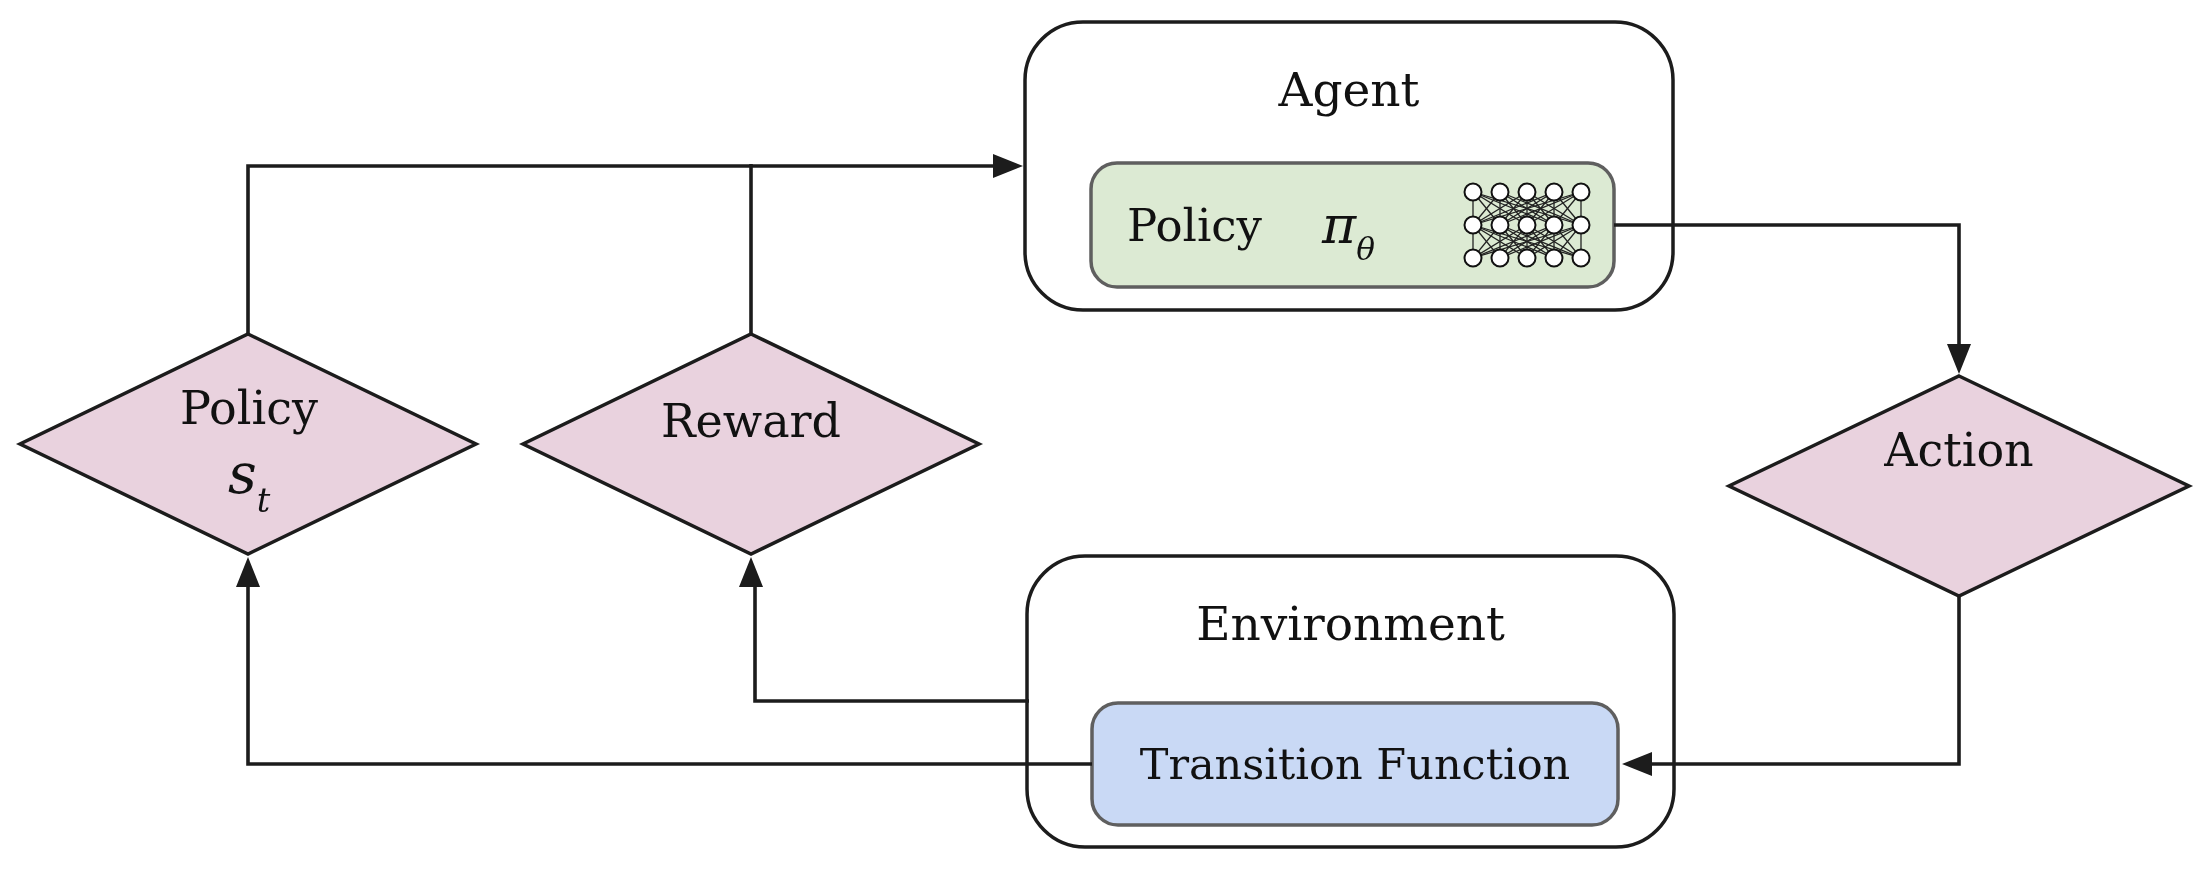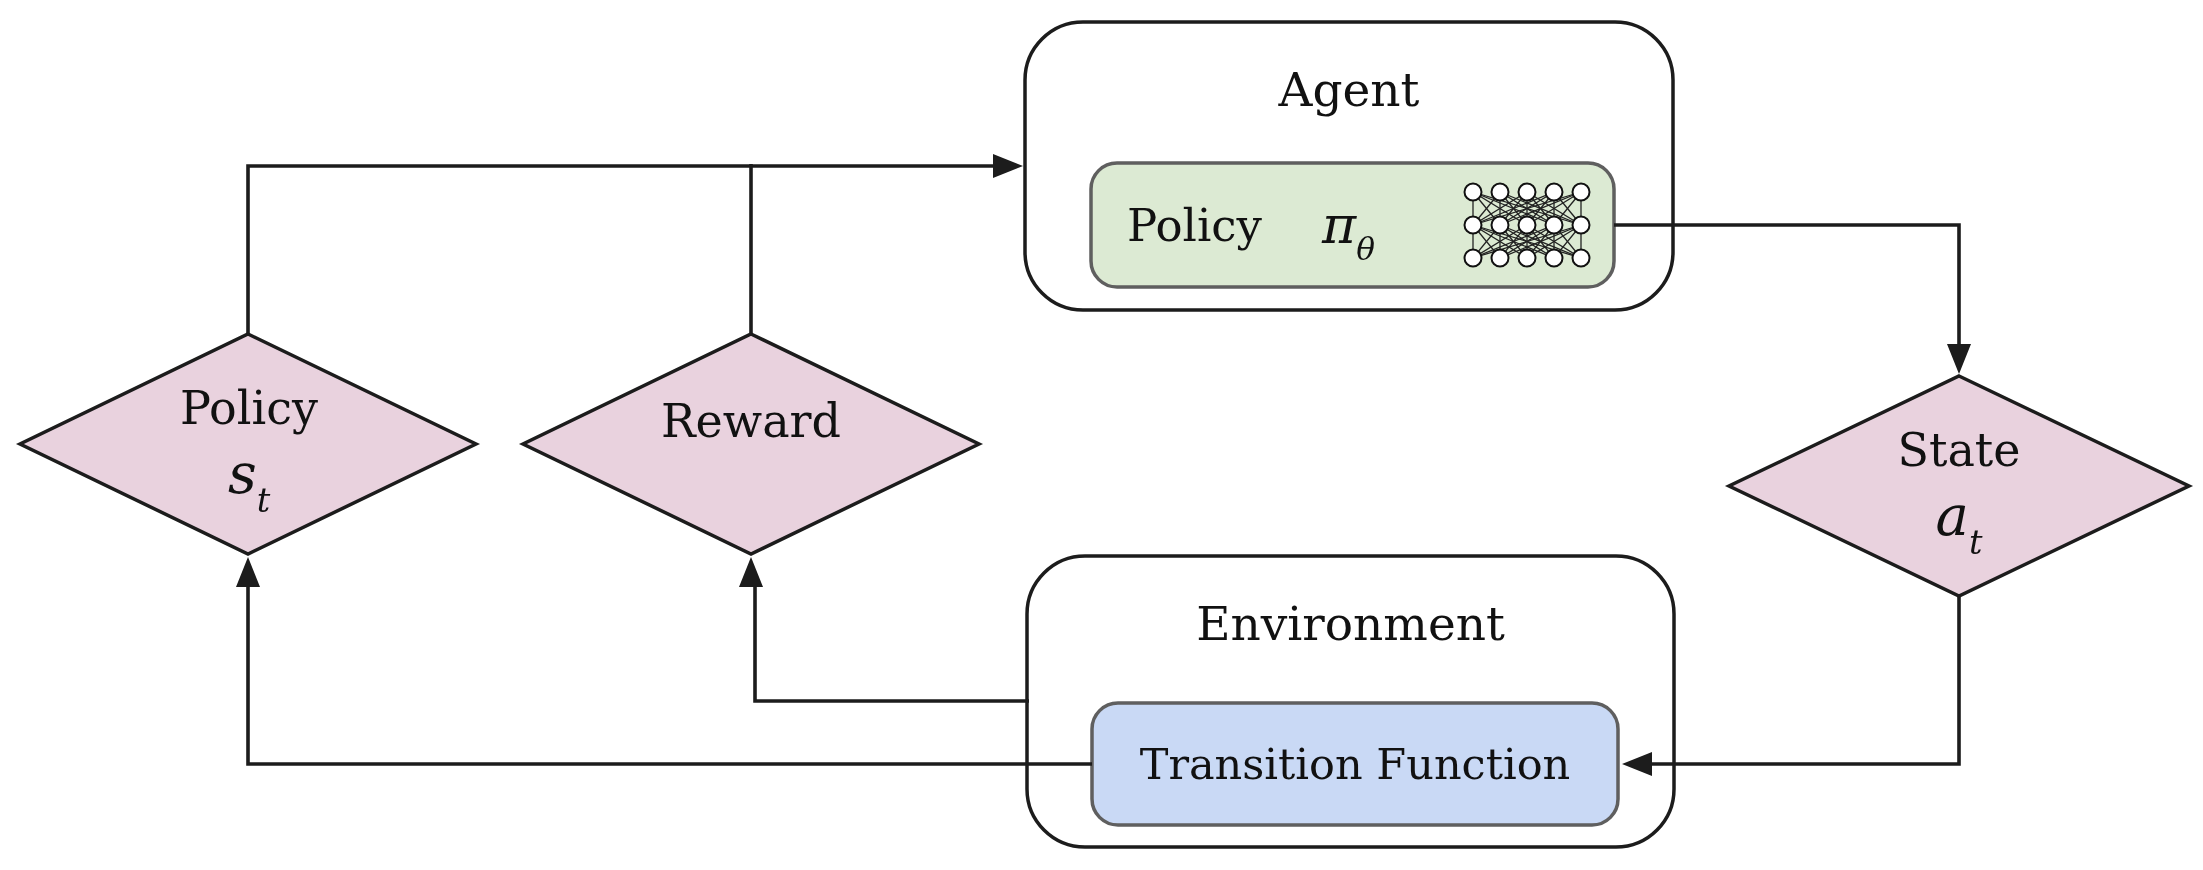--- a/index.html
+++ b/index.html
@@ -170,17 +170,16 @@
   <div class="diamond-block state-block">
     <div class="dlabel">Policy</div>
     <div class="dsym"><span>s</span><sub>t</sub></div>
   </div>
 
   <div class="diamond-block reward-block">
     <div class="dlabel">Reward</div>
   </div>
 
   <div class="diamond-block action-block">
-    <div class="dlabel">State</div>
-    <div class="dsym"><span>a</span><sub>t</sub></div>
+    <div class="dlabel">Action</div>
   </div>
 
 </div>
 
 </body></html>

